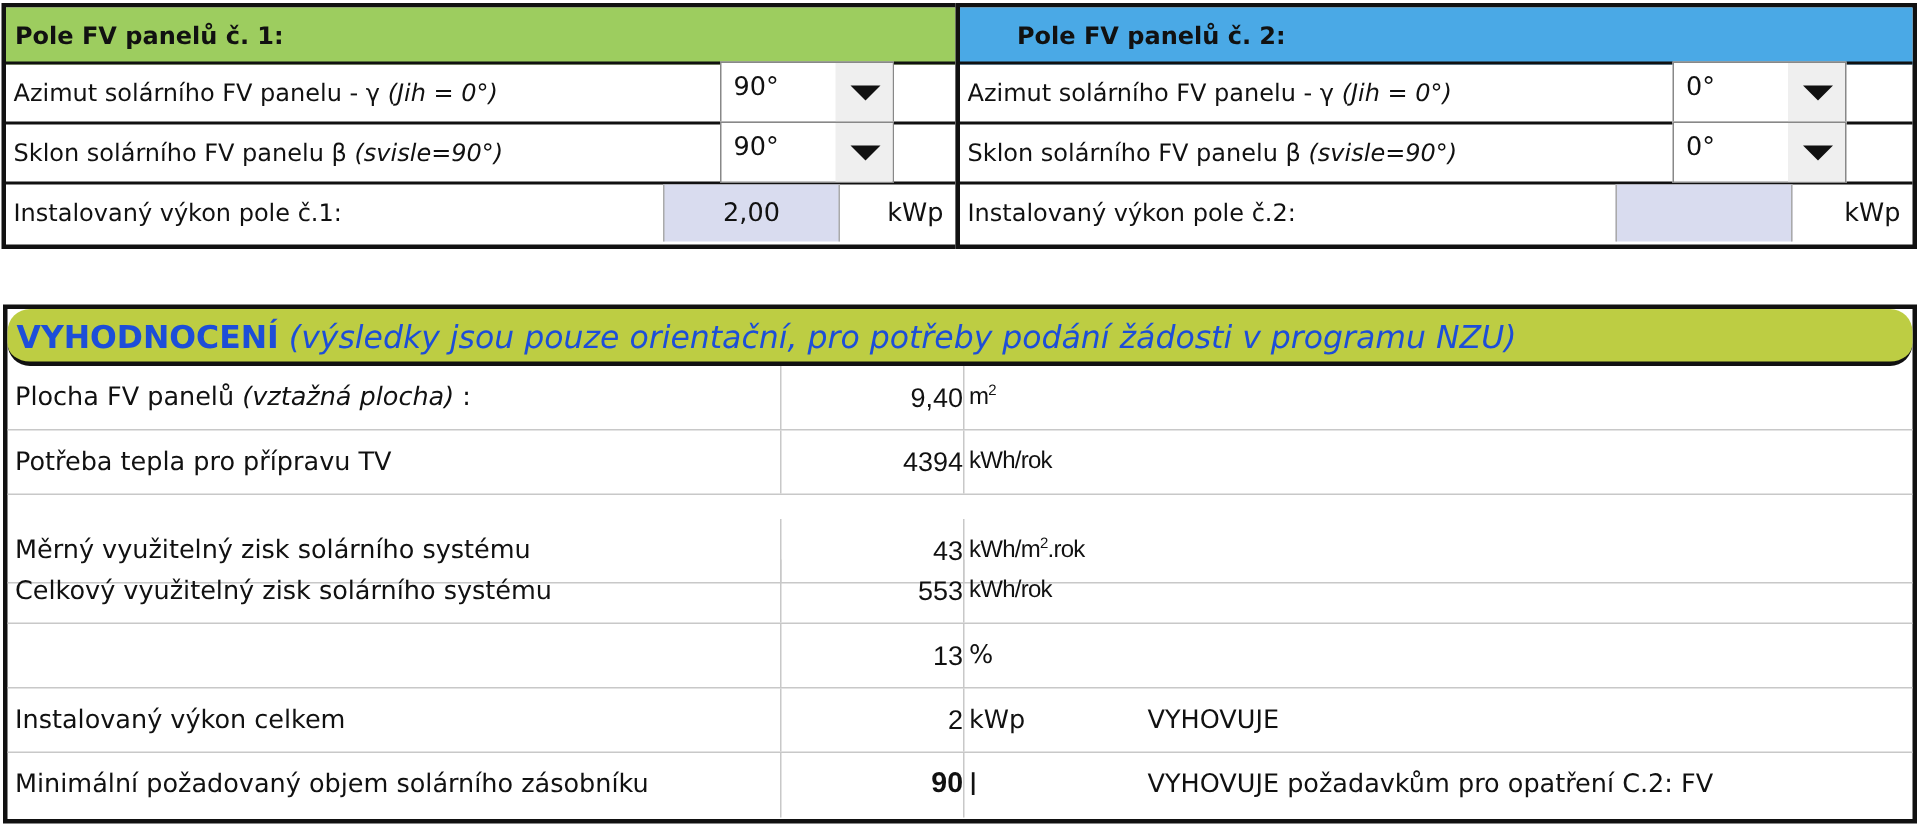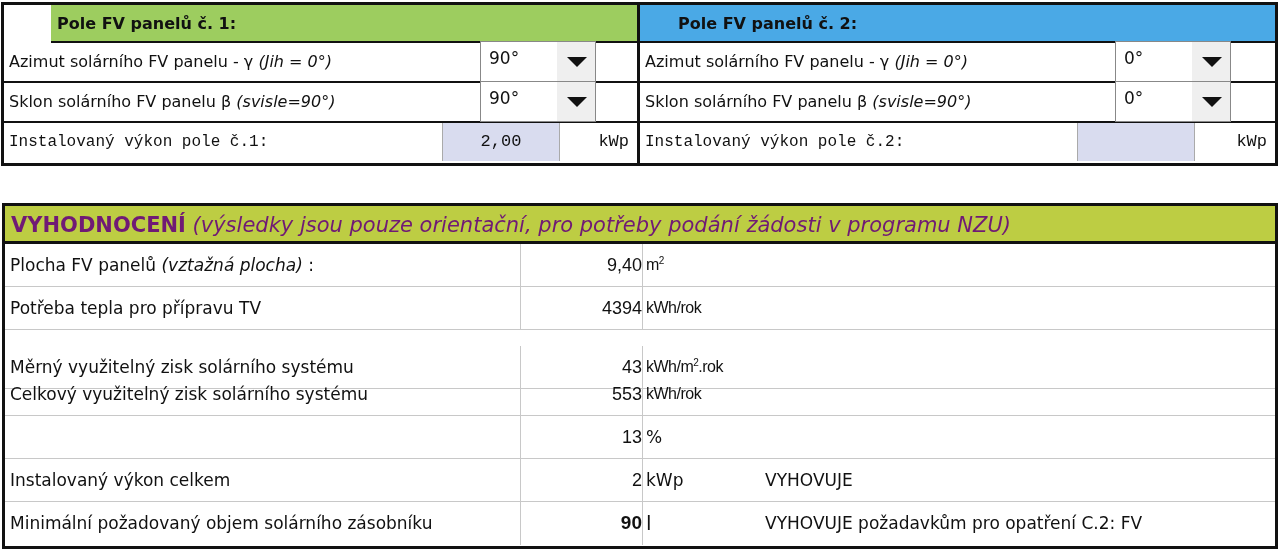--- a/index.html
+++ b/index.html
@@ -3,40 +3,40 @@
   <meta charset="utf-8">
   <style>
     html, body { margin: 0; padding: 0; background: #ffffff; }
     body { width: 1280px; height: 553px; position: relative; overflow: hidden;
            font-family: "DejaVu Sans", "Liberation Sans", sans-serif; color: #111; }
     .panel { position: absolute; top: 2px; height: 164px; border: 3px solid #111; box-sizing: border-box; background: #fff; }
     #panel1 { left: 1px; width: 639px; }
     #panel2 { left: 637px; width: 641px; }
     .ph { position: absolute; left: 0; right: 0; top: 0; height: 38px; border-bottom: 2px solid #111;
           font-weight: bold; font-size: 16px; line-height: 38px; padding-left: 6px; box-sizing: border-box; }
-    #panel1 .ph { background: #9dcd5f; margin-left: 47px; }
+    #panel1 .ph { background: #9dcd5f; }
     #panel2 .ph { background: #4aa9e6; padding-left: 38px; }
     .prow { position: absolute; left: 0; right: 0; height: 40px; box-sizing: border-box; border-bottom: 2px solid #111; }
-    .prow.last { border-bottom: none; font-family: Liberation Mono, monospace; }
+    .prow.last { border-bottom: none; }
     .plabel { position: absolute; left: 5px; top: 0; line-height: 38px; font-size: 16px; white-space: nowrap; }
     .plabel i { font-style: italic; }
     .dd { position: absolute; top: -2px; height: 41px; width: 116px; border: 1px solid #888; background: #fff;
           box-sizing: border-box; cursor: pointer; }
     .dd .val { position: absolute; left: 8px; top: 6px; font-size: 17px; }
     .dd .btn { position: absolute; right: 0; top: 0; bottom: 0; width: 38px; background: #efefef; }
     .dd .btn::after { content: ""; position: absolute; left: 10px; top: 15px; border-left: 10px solid transparent;
           border-right: 10px solid transparent; border-top: 10px solid #111; }
     .inp { position: absolute; top: 0; height: 38px; width: 118px; background: #d9dcef; box-sizing: border-box;
            border-left: 1px solid #aaa; border-right: 1px solid #aaa; text-align: center; line-height: 38px; font-size: 17px; }
     .unit { position: absolute; right: 8px; top: 0; line-height: 38px; font-size: 17px; }
 
     #evaluation { position: absolute; left: 2px; top: 203px; width: 1276px; height: 346px; border: 3px solid #111;
                   box-sizing: border-box; }
     .eh { position: absolute; left: 0; right: 0; top: 0; height: 38px; background: #bdcd43; border-bottom: 3px solid #111;
-          color: #701a75; font-size: 21px; line-height: 38px; padding-left: 6px; box-sizing: border-box; white-space: nowrap; }
+          color: #1d4ed8; font-size: 21px; line-height: 38px; padding-left: 6px; box-sizing: border-box; white-space: nowrap; border-radius: 15px; }
     .eh b { font-weight: bold; }
     .eh i { font-style: italic; }
     .erow { position: absolute; left: 0; right: 0; height: 43px; box-sizing: border-box; border-bottom: 1px solid #c8c8c8; }
     .erow.last { border-bottom: none; }
     .elabel { position: absolute; left: 5px; top: 0; line-height: 42px; font-size: 17px; white-space: nowrap; }
     .elabel i { font-style: italic; }
     .evalc { position: absolute; left: 515px; width: 121px; top: 0; bottom: 0; border-left: 1px solid #c8c8c8;
              border-right: 1px solid #c8c8c8; text-align: right; line-height: 42px; font-size: 18px;
              font-family: "Liberation Sans", sans-serif; }
     .eunit { position: absolute; left: 641px; top: 0; line-height: 42px; font-size: 16px;

